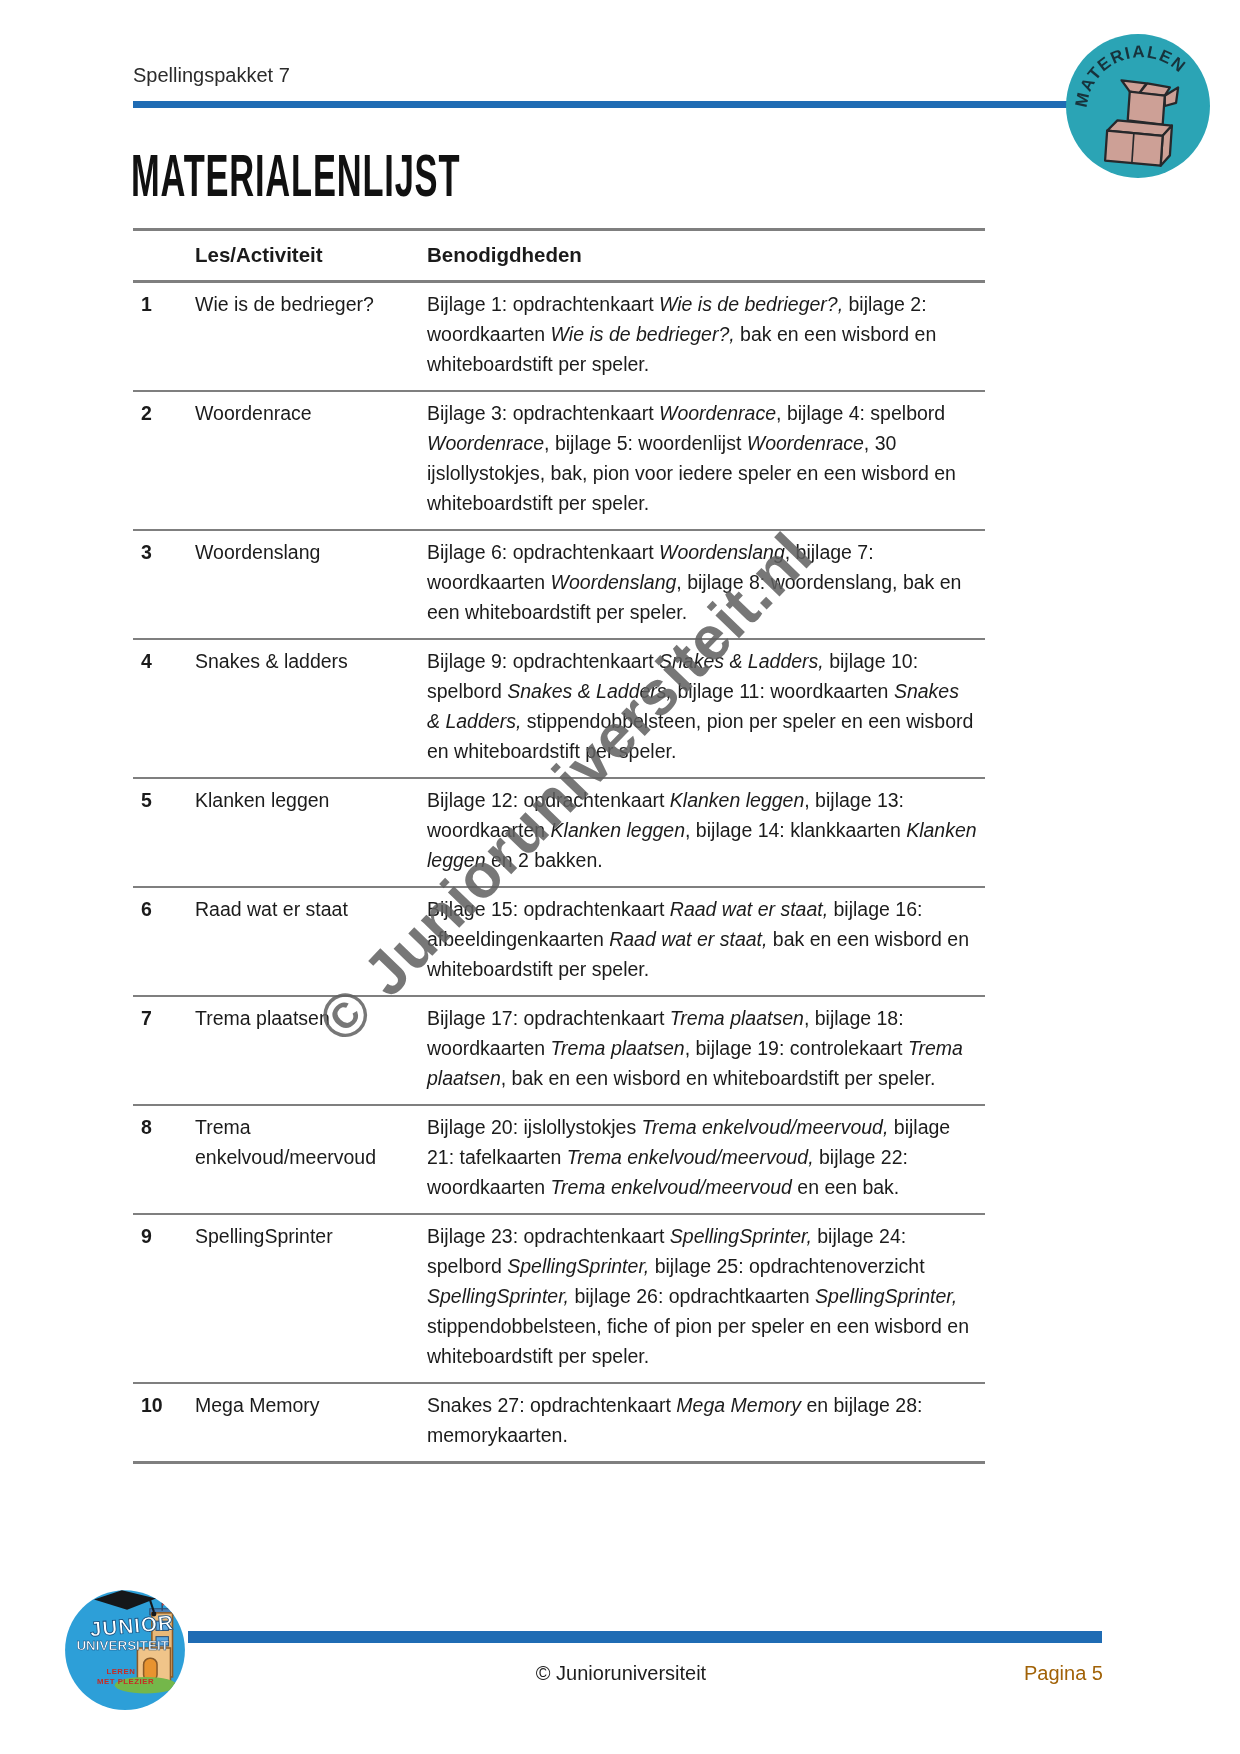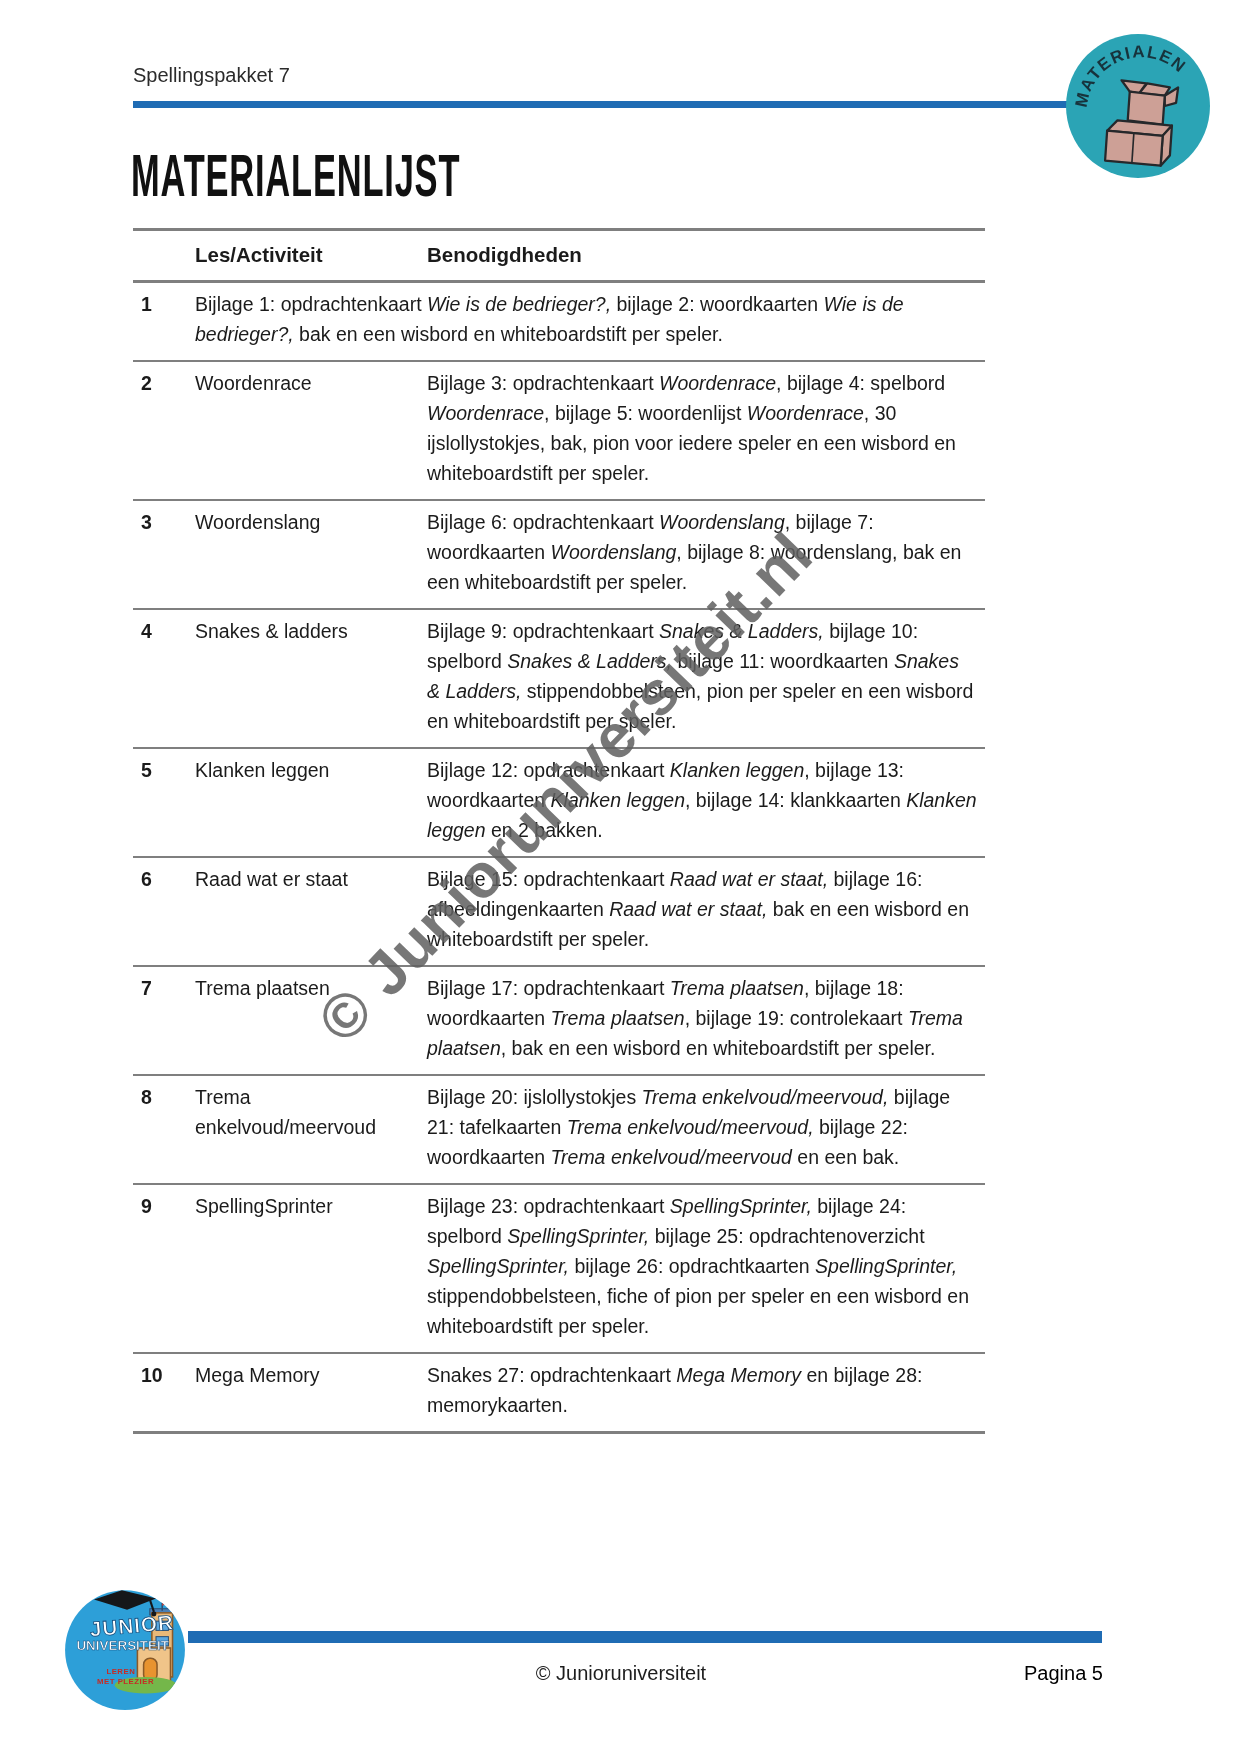--- a/index.html
+++ b/index.html
@@ -45,21 +45,21 @@
     transform:rotate(-46deg);transform-origin:center center;white-space:nowrap;pointer-events:none;z-index:5;}
 
   
   .footer-rule{position:absolute;left:188px;top:1631px;width:914px;height:12px;background:var(--accent-blue);}
   .ju-logo{position:absolute;left:63px;top:1586px;width:124px;height:124px;z-index:2;}
   .ju-logo .circle{fill:var(--logo-sky-blue);}
   .ju-logo .t-junior{font-family:"Liberation Sans",sans-serif;font-weight:bold;font-size:20px;fill:#ffffff;stroke:#144c7c;stroke-width:0.8px;letter-spacing:1px;}
   .ju-logo .t-univ{font-family:"Liberation Sans",sans-serif;font-weight:bold;font-size:13px;fill:#ffffff;stroke:#144c7c;stroke-width:0.5px;}
   .ju-logo .t-red{font-family:"Liberation Sans",sans-serif;font-weight:bold;font-size:7.5px;fill:var(--logo-red);letter-spacing:0.5px;}
   .footer-copy{position:absolute;left:1px;top:1662px;width:1240px;text-align:center;font-size:20px;color:#1d1d1d;pointer-events:none;}
-  .footer-page{position:absolute;top:1662px;right:137px;font-size:20px;color:#000000;}
+  .footer-page{position:absolute;top:1662px;right:137px;font-size:20px;color:#a16207;}
 </style>
 </head>
 <body>
 
 <div class="page">
 
   <div class="doc-subtitle">Spellingspakket 7</div>
   <div class="header-rule"></div>
 
   <svg class="badge" viewBox="0 0 140 140" aria-hidden="true">
@@ -84,20 +84,21 @@
 
   <div class="mat-table">
     <div class="thead">
       <div class="c-num"></div>
       <div class="c-act">Les/Activiteit</div>
       <div class="c-mat">Benodigdheden</div>
     </div>
     <div id="table-body">
     <div class="trow">
       <div class="c-num">1</div>
+      <div class="c-act">Wie is de bedrieger?</div>
       <div class="c-mat"><span>Bijlage 1: opdrachtenkaart </span><span class="italic">Wie is de bedrieger?,</span><span> bijlage 2: woordkaarten </span><span class="italic">Wie is de bedrieger?,</span><span> bak en een wisbord en whiteboardstift per speler.</span></div>
     </div>
 
     <div class="trow">
       <div class="c-num">2</div>
       <div class="c-act">Woordenrace</div>
       <div class="c-mat"><span>Bijlage 3: opdrachtenkaart </span><span class="italic">Woordenrace</span><span>, bijlage 4: spelbord </span><span class="italic">Woordenrace</span><span>, bijlage 5: woordenlijst </span><span class="italic">Woordenrace</span><span>, 30 ijslollystokjes, bak, pion voor iedere speler en een wisbord en whiteboardstift per speler.</span></div>
     </div>
 
     <div class="trow">

